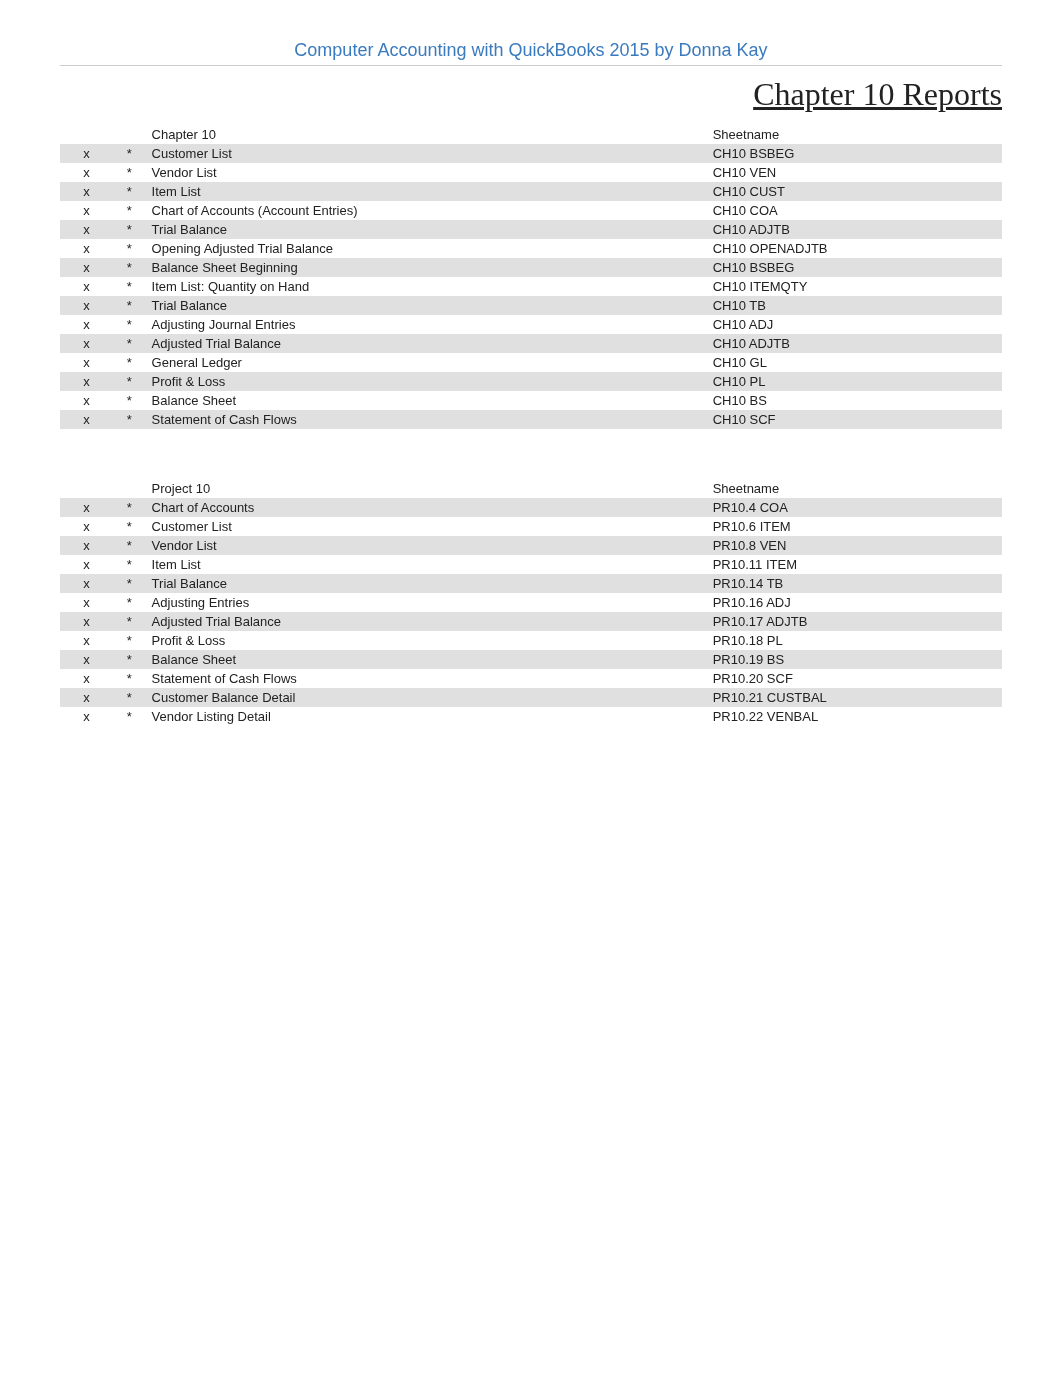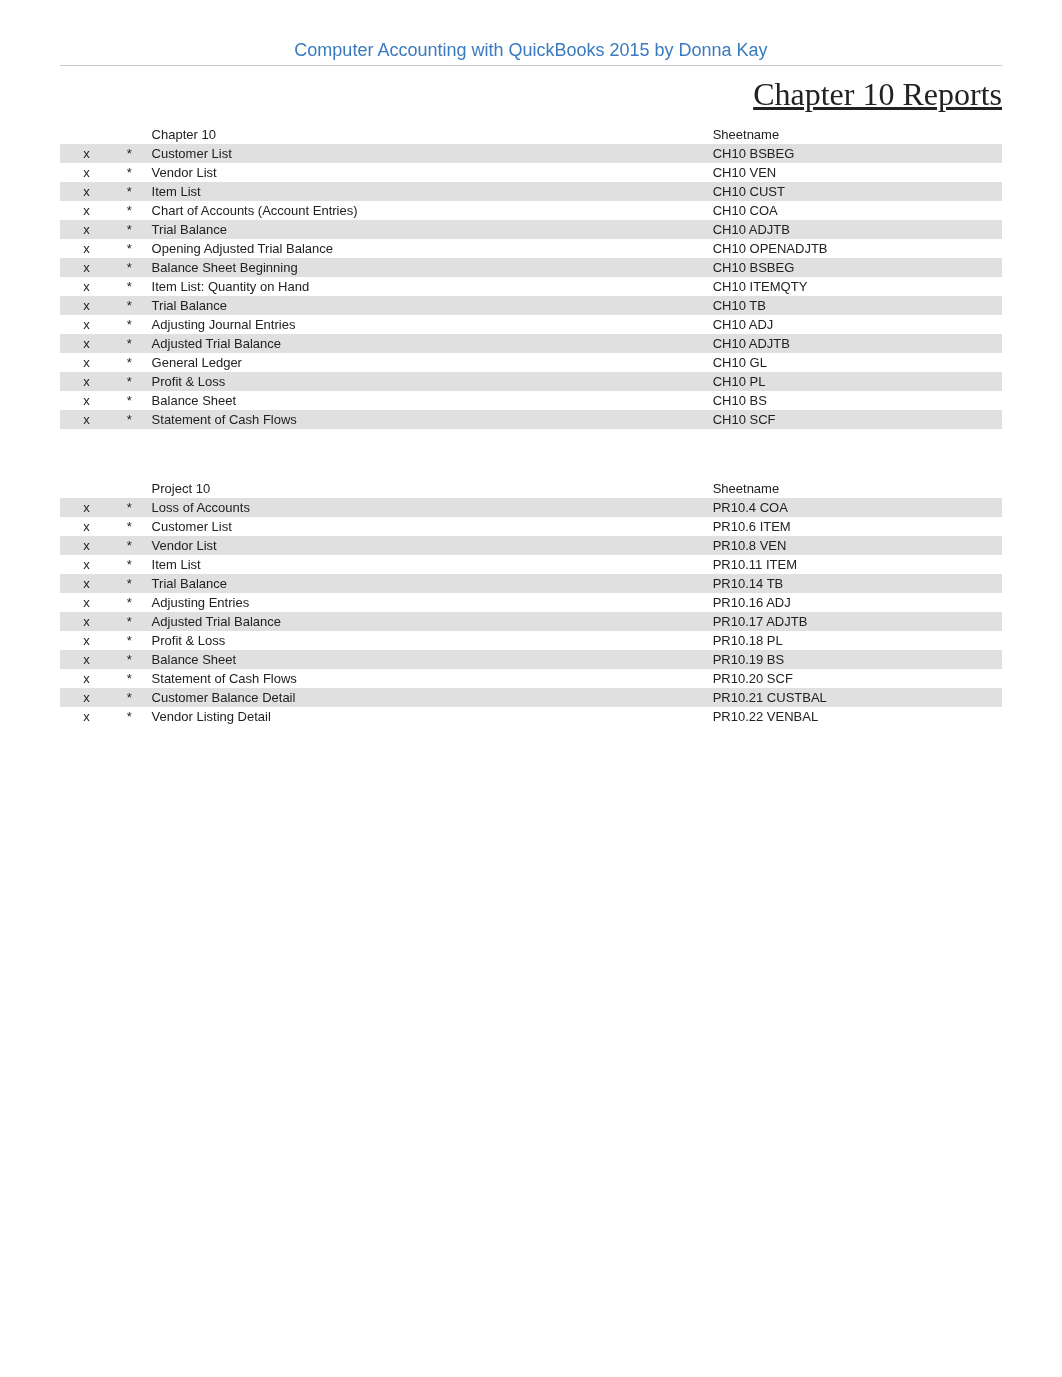--- a/index.html
+++ b/index.html
@@ -188,21 +188,21 @@
         <th class="col-x"></th>
         <th class="col-star"></th>
         <th class="col-name">Project 10</th>
         <th class="col-sheet">Sheetname</th>
       </tr>
     </thead>
     <tbody id="project-tbody">
     <tr class="row-highlight">
       <td class="col-x">x</td>
       <td class="col-star">*</td>
-      <td class="col-name">Loss of Accounts</td>
+      <td class="col-name">Chart of Accounts</td>
       <td class="col-sheet">PR10.4 COA</td>
     </tr>
         <tr>
       <td class="col-x">x</td>
       <td class="col-star">*</td>
       <td class="col-name">Customer List</td>
       <td class="col-sheet">PR10.6 ITEM</td>
     </tr>
         <tr class="row-highlight">
       <td class="col-x">x</td>

